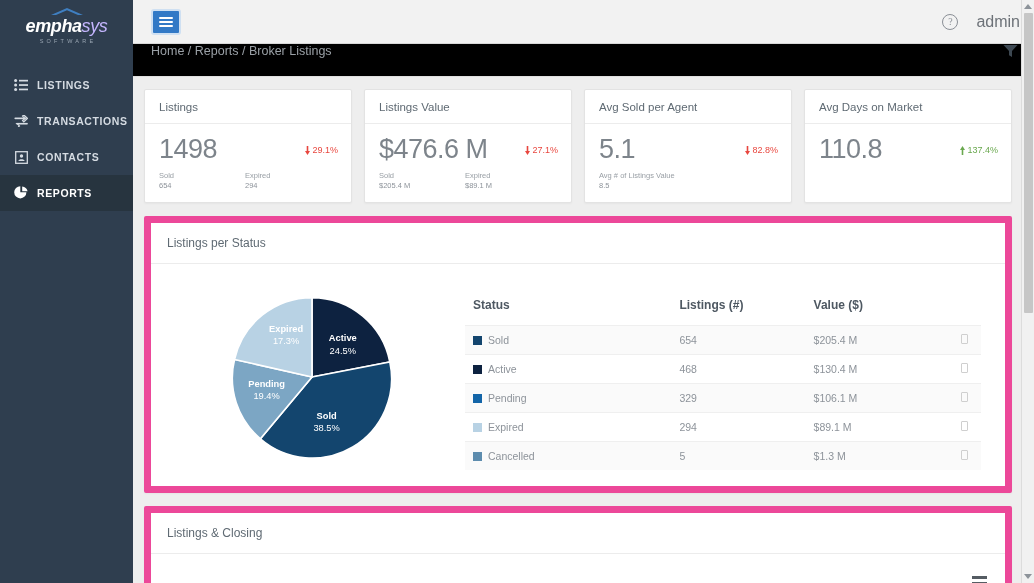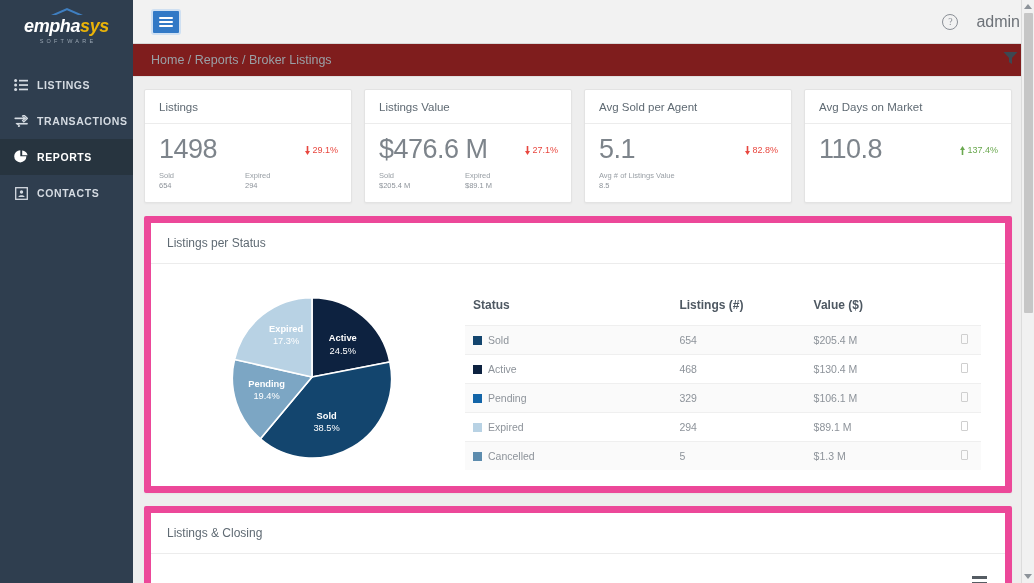--- a/index.html
+++ b/index.html
@@ -20,21 +20,21 @@
   .logo-box {
     height: 49px; display: flex; align-items: center; justify-content: center;
     flex-direction: column; position: relative; padding-top: 2px;
   }
   .logo-caret { width: 100%; text-align: center; line-height: 0; margin-bottom: 1px; }
   .logo-word {
     font-size: 18px; letter-spacing: -0.4px; line-height: 18px;
     color: #ffffff; font-style: italic;
   }
   .logo-word b { font-weight: 700; }
-  .logo-word span { font-weight: 700; color: #eab308; }
+  .logo-word span { font-weight: 400; color: #c4b5fd; }
   .logo-sub {
     font-size: 5.5px; letter-spacing: 3.2px; color: #9aa6b3;
     margin-top: 3px; padding-left: 3px;
   }
   .nav { margin-top: 18px; display: flex; flex-direction: column; }
   .nav-item {
     height: 36px; display: flex; align-items: center; gap: 9px;
     padding-left: 14px; cursor: pointer;
     color: #d5dbe2; font-size: 10.5px; letter-spacing: 0.6px; font-weight: 600;
   }
@@ -59,22 +59,22 @@
   .menu-toggle .bars i { display: block; height: 2px; background: #fff; margin: 2px 0; border-radius: 1px; }
   .topbar-right { margin-left: auto; display: flex; align-items: center; gap: 18px; }
   .help-icon {
     width: 16px; height: 16px; border: 1.3px solid #8a8f96; border-radius: 50%;
     color: #8a8f96; font-size: 10px; display: flex; align-items: center; justify-content: center;
     cursor: pointer; font-family: "Liberation Serif", serif;
   }
   .user-name { font-size: 16px; color: #6d7278; cursor: pointer; }
 
   .crumbbar {
-    height: 33px; background: #7f1d1d; border-bottom: 1px solid #e0e0e0;
-    display: flex; align-items: center; padding: 0 16px 0 18px;
+    height: 33px; background: #000000; border-bottom: 1px solid #e0e0e0;
+    display: flex; padding: 0 16px 0 18px;
   }
   .crumb { font-size: 12.5px; color: #9aa0a6; }
   .filter-icon { margin-left: auto; cursor: pointer; }
 
   .scroll-area { flex: 1; overflow: hidden; padding: 0 0 0 0; position: relative; }
 
   
   .kpi-row { display: flex; gap: 12px; padding: 12px 22px 0 11px; }
   .kpi-card {
     flex: 1; background: #fff; border: 1px solid #e3e3e3; border-radius: 2px;
@@ -185,41 +185,41 @@
           <svg width="14" height="12" viewBox="0 0 14 12">
             <path d="M0.5 3.4 H11 L8.6 1.1 L9.8 0 L13.5 3.4 L9.8 6.8 L8.6 5.6 L11 3.4" fill="none" stroke="#d5dbe2" stroke-width="1.3"></path>
             <rect x="1" y="2.7" width="10.5" height="1.5" fill="#d5dbe2"></rect>
             <path d="M13.5 8.6 H3 L5.4 10.9 L4.2 12" fill="none" stroke="#d5dbe2" stroke-width="1.3"></path>
             <rect x="2.5" y="7.9" width="11" height="1.5" fill="#d5dbe2"></rect>
           </svg>
         </span>
         <span>TRANSACTIONS</span>
       </div>
 
-      <div class="nav-item active">
-        <span class="nav-icon">
-          <svg width="14" height="14" viewBox="0 0 14 14">
-            <path d="M6.3 6.3 V0.2 A6.1 6.1 0 0 0 6.3 12.4 A6.1 6.1 0 0 0 12.4 6.3 Z" fill="#ffffff"></path>
-            <path d="M8.2 0.6 A6.3 6.3 0 0 1 13.6 5.2 L8.2 5.2 Z" fill="#ffffff"></path>
-          </svg>
-        </span>
-        <span>REPORTS</span>
-      </div>
-
       <div class="nav-item">
         <span class="nav-icon">
           <svg width="13" height="13" viewBox="0 0 13 13">
             <rect x="0.7" y="0.7" width="11.6" height="11.6" fill="none" stroke="#d5dbe2" stroke-width="1.3"></rect>
             <circle cx="6.5" cy="5" r="1.7" fill="#d5dbe2"></circle>
             <path d="M3.4 10 C3.4 7.8 9.6 7.8 9.6 10 Z" fill="#d5dbe2"></path>
           </svg>
         </span>
         <span>CONTACTS</span>
       </div>
 
+      <div class="nav-item active">
+        <span class="nav-icon">
+          <svg width="14" height="14" viewBox="0 0 14 14">
+            <path d="M6.3 6.3 V0.2 A6.1 6.1 0 0 0 6.3 12.4 A6.1 6.1 0 0 0 12.4 6.3 Z" fill="#ffffff"></path>
+            <path d="M8.2 0.6 A6.3 6.3 0 0 1 13.6 5.2 L8.2 5.2 Z" fill="#ffffff"></path>
+          </svg>
+        </span>
+        <span>REPORTS</span>
+      </div>
+
     </div>
   </div>
 
   <div class="main">
 
     <div class="topbar">
       <div class="menu-toggle">
         <div class="bars">
             <i></i>
             <i></i>

